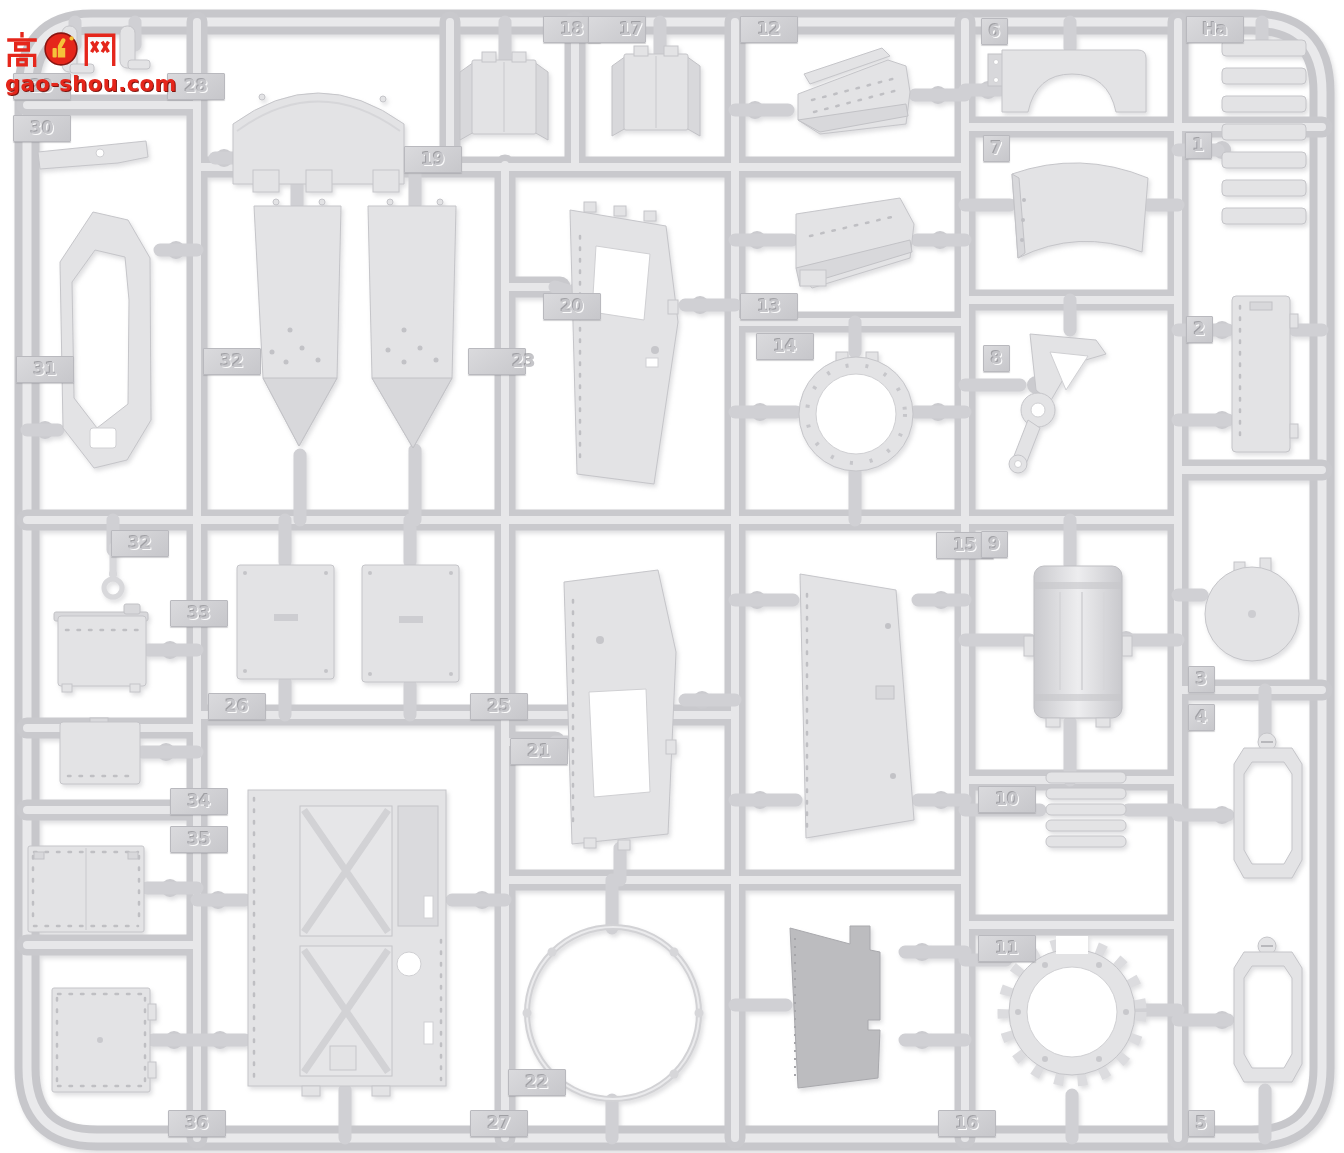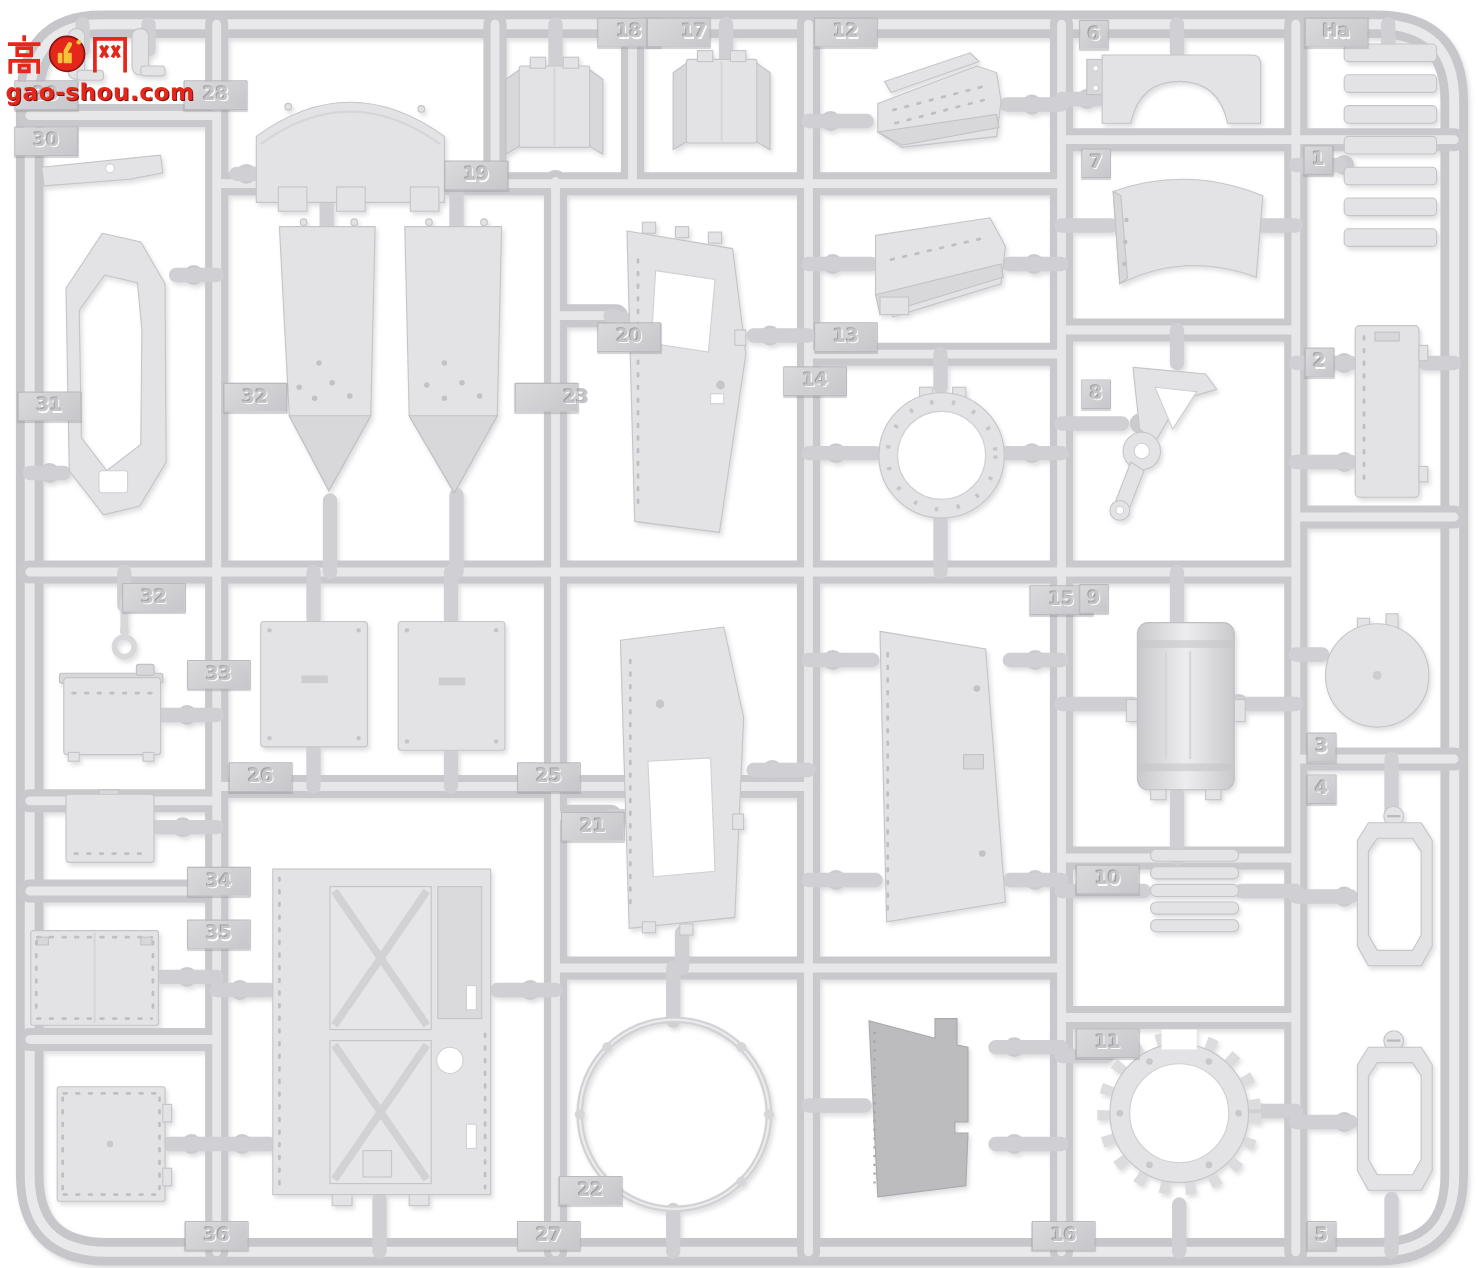--- a/index.html
+++ b/index.html
@@ -366,37 +366,37 @@
     </g>
   </svg>
 
   <div>
       <div class="tag wide" style="left: 13px; top: 73px;">29</div>
       <div class="tag wide" style="left: 13px; top: 115px;">30</div>
       <div class="tag wide" style="left: 16px; top: 356px;">31</div>
       <div class="tag wide" style="left: 111px; top: 530px;">32</div>
       <div class="tag wide" style="left: 170px; top: 600px;">33</div>
       <div class="tag wide" style="left: 170px; top: 788px;">34</div>
-      <div class="tag wide" style="left: 170px; top: 826px; margin-top: 10px;">35</div>
+      <div class="tag wide" style="left: 170px; top: 826px;">35</div>
       <div class="tag wide" style="left: 168px; top: 1110px;">36</div>
       <div class="tag wide" style="left: 167px; top: 73px;">28</div>
       <div class="tag wide" style="left: 404px; top: 146px;">19</div>
       <div class="tag wide" style="left: 203px; top: 348px;">32</div>
       <div class="tag wide" style="left: 468px; top: 348px; padding-left: 43px;">23</div>
       <div class="tag wide" style="left: 208px; top: 693px;">26</div>
       <div class="tag wide" style="left: 470px; top: 693px;">25</div>
       <div class="tag wide" style="left: 470px; top: 1110px;">27</div>
       <div class="tag wide" style="left: 508px; top: 1069px;">22</div>
       <div class="tag wide" style="left: 510px; top: 293px; margin-left: 33px;">20</div>
       <div class="tag wide" style="left: 510px; top: 738px;">21</div>
       <div class="tag wide" style="left: 543px; top: 16px;">18</div>
       <div class="tag wide" style="left: 588px; top: 16px; padding-left: 28px;">17</div>
       <div class="tag wide" style="left: 740px; top: 16px;">12</div>
       <div class="tag wide" style="left: 740px; top: 293px;">13</div>
-      <div class="tag wide" style="left: 712px; top: 333px;">14</div>
+      <div class="tag wide" style="left: 756px; top: 333px;">14</div>
       <div class="tag wide" style="left: 936px; top: 532px;">15</div>
       <div class="tag wide" style="left: 938px; top: 1110px;">16</div>
       <div class="tag" style="left: 981px; top: 18px;">6</div>
       <div class="tag" style="left: 983px; top: 135px;">7</div>
       <div class="tag" style="left: 983px; top: 345px;">8</div>
       <div class="tag" style="left: 981px; top: 531px;">9</div>
       <div class="tag wide" style="left: 978px; top: 786px;">10</div>
       <div class="tag wide" style="left: 978px; top: 935px;">11</div>
       <div class="tag wide" style="left: 1186px; top: 16px;">Ha</div>
       <div class="tag" style="left: 1185px; top: 132px;">1</div>

